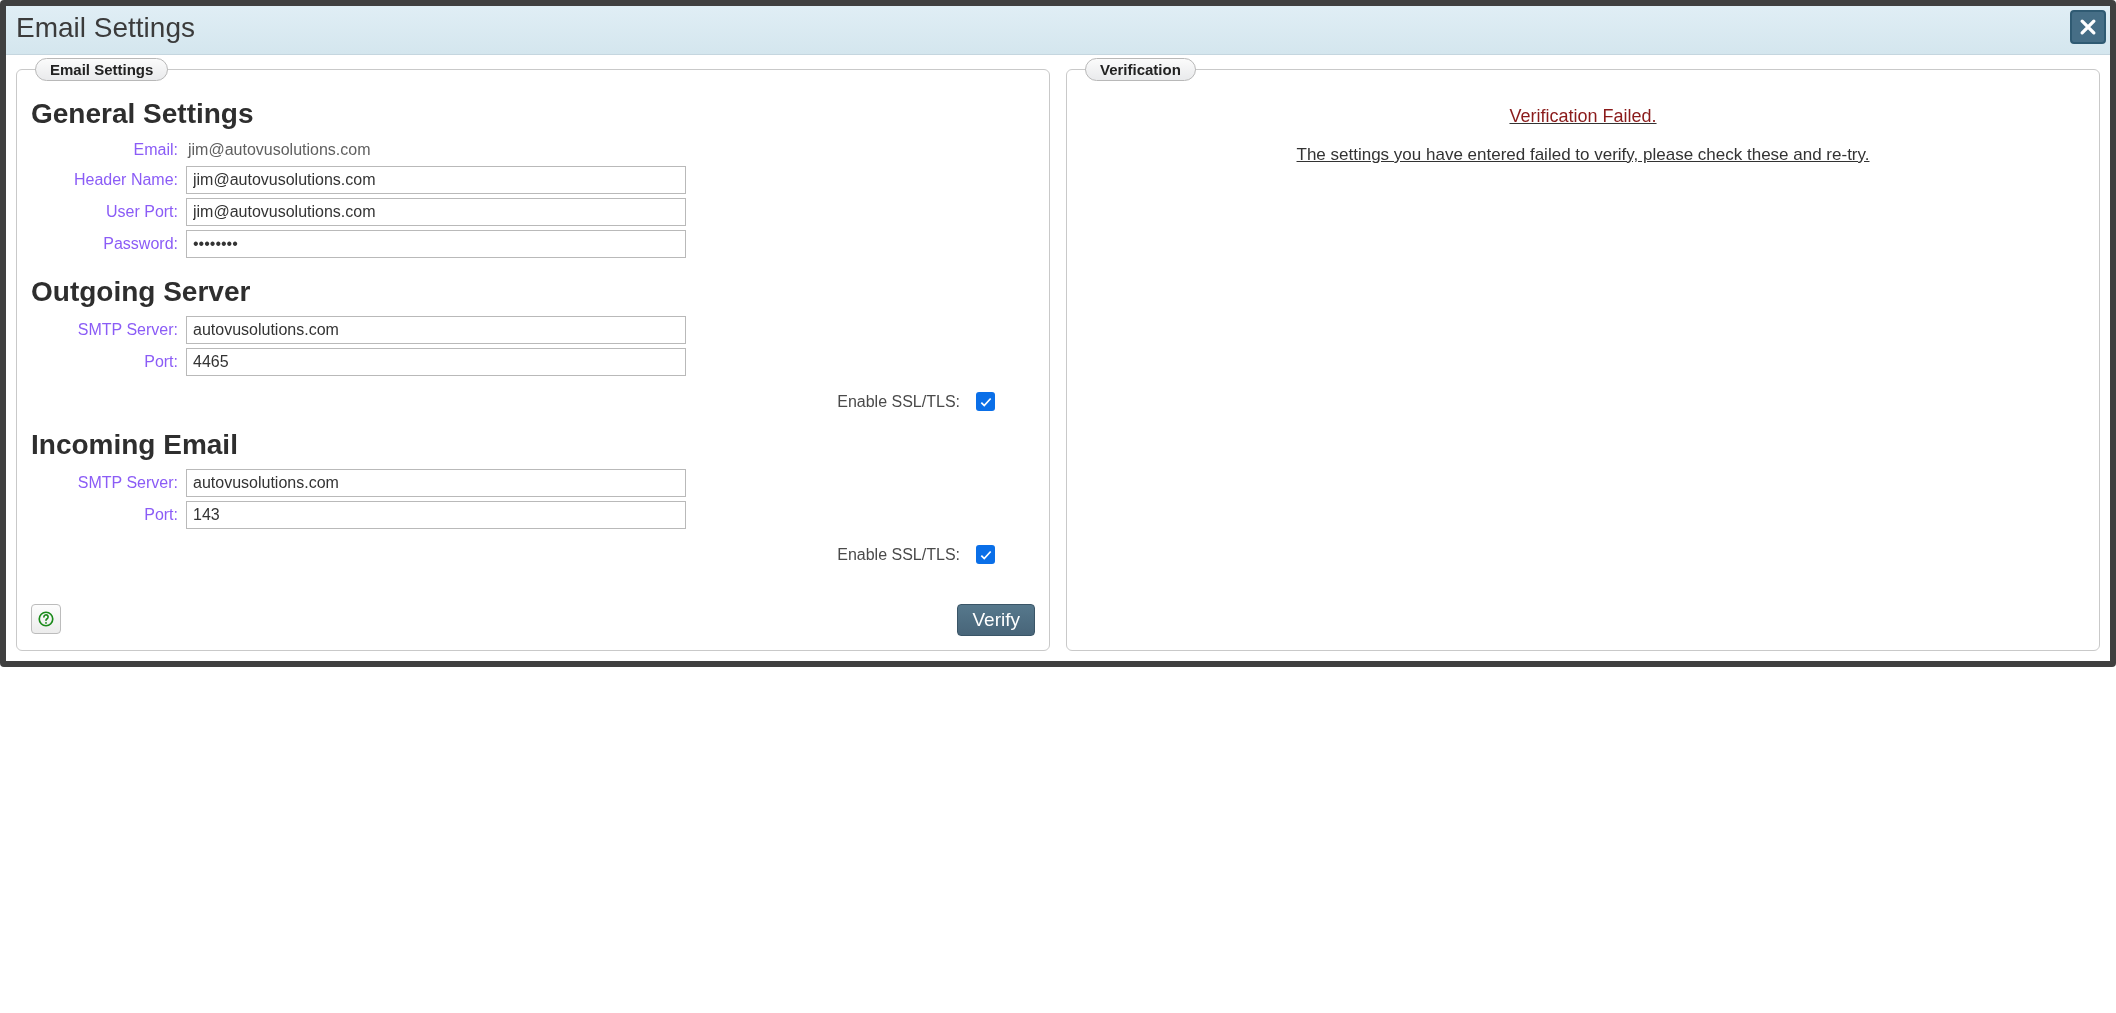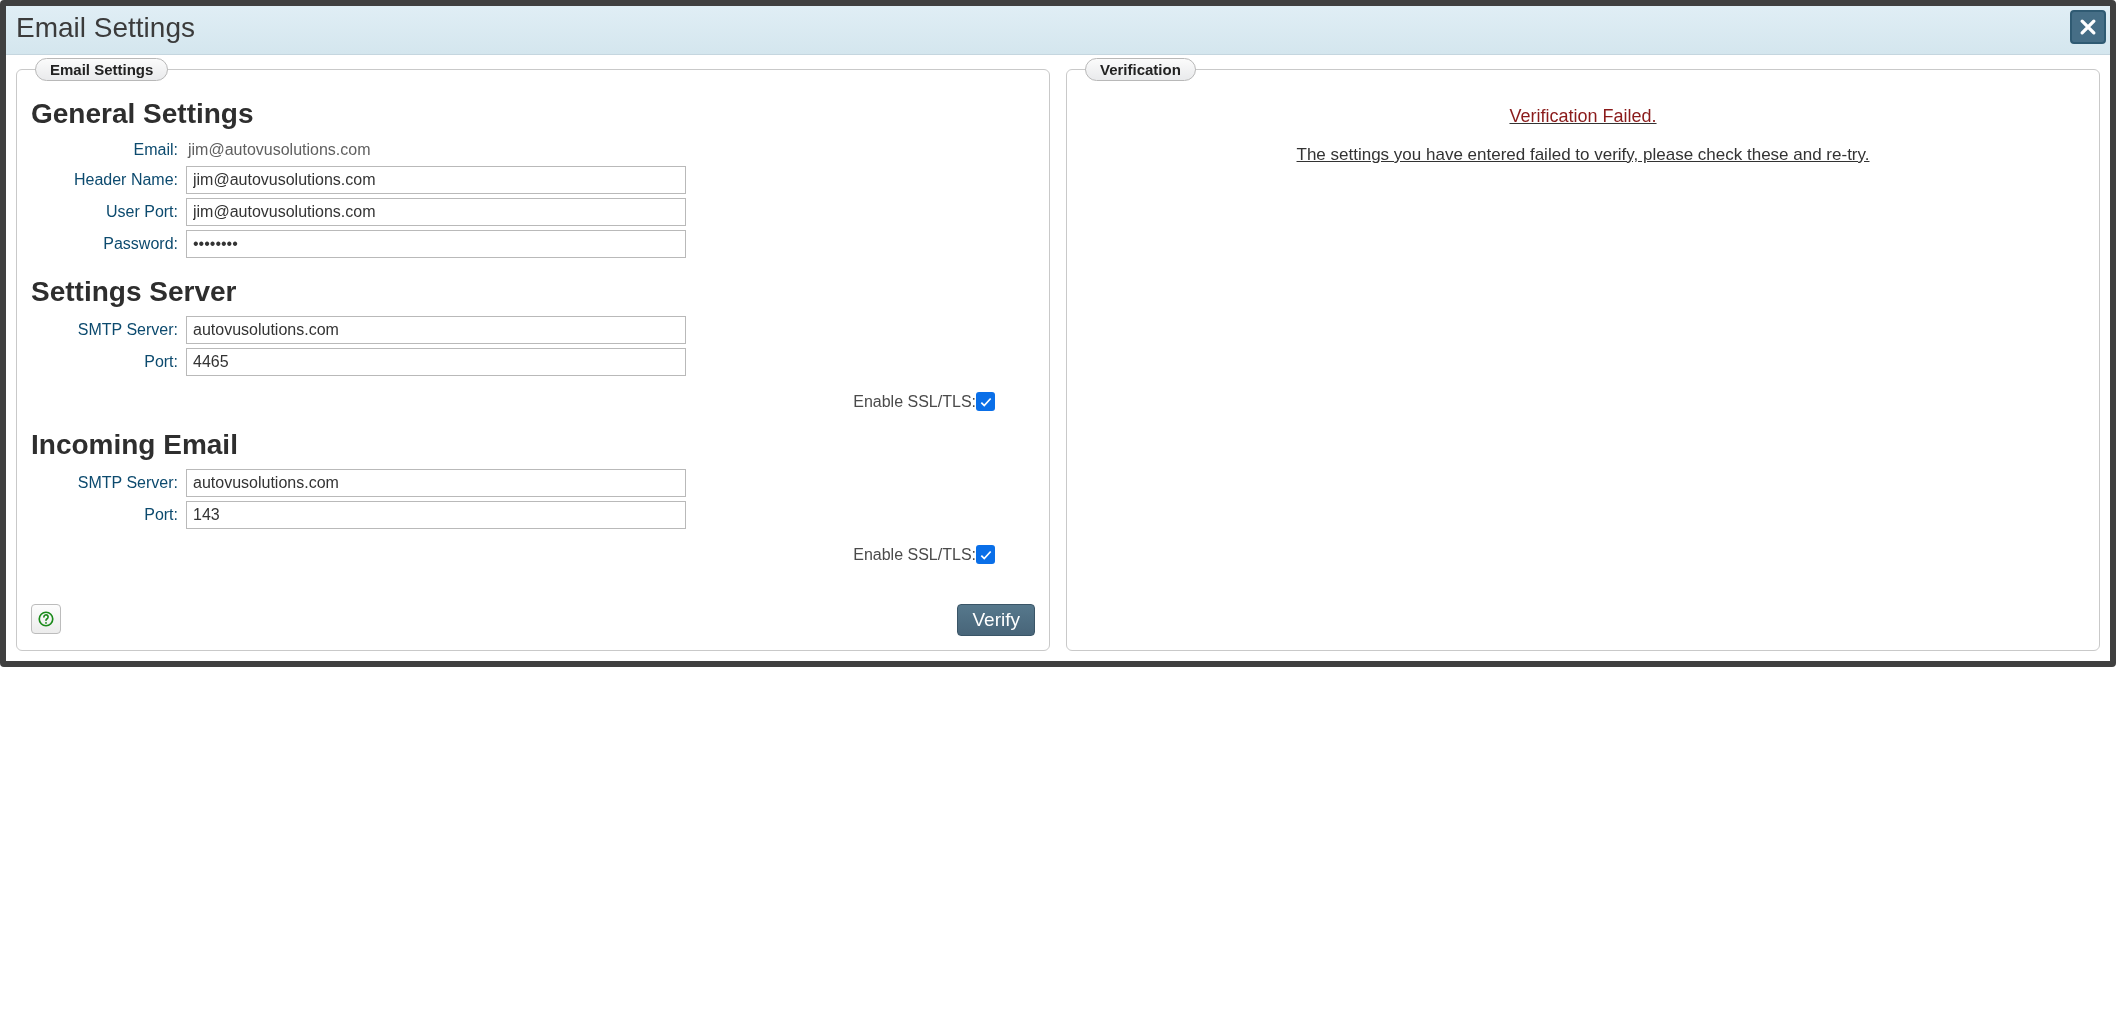--- a/index.html
+++ b/index.html
@@ -72,21 +72,21 @@
   h2.section.first { margin-top: 10px; }
   .row {
     display: flex;
     align-items: center;
     margin: 4px 0;
   }
   .row .label {
     width: 155px;
     text-align: right;
     padding-right: 8px;
-    color: #0c4a6e;
+    color: #8b5cf6;
     font-size: 16px;
   }
   .row .value-static {
     color: #606060;
     font-size: 16px;
     padding: 3px 2px;
   }
   .row input[type=text], .row input[type=password] {
     width: 500px;
     max-width: 500px;
@@ -95,21 +95,21 @@
     border: 1px solid #b9b9b9;
     background: #fff;
     color: #333;
     height: 28px;
   }
   .check-row {
     display: flex;
     justify-content: flex-end;
     align-items: center;
     margin: 16px 40px 8px 0;
-    gap: 0;
+    gap: 16px;
   }
   .check-row .label { color: #4a4a4a; font-size: 16px; }
   .chk {
     width: 19px; height: 19px;
     border-radius: 3px;
     background: #0a6fe8;
     display: inline-flex; align-items: center; justify-content: center;
     cursor: pointer;
   }
   .chk svg { width: 14px; height: 14px; stroke: #fff; stroke-width: 3; fill: none; }
@@ -182,21 +182,21 @@
       </div>
       <div class="row">
         <div class="label">User Port:</div>
         <input type="text" value="jim@autovusolutions.com" style="">
       </div>
       <div class="row">
         <div class="label">Password:</div>
         <input type="password" value="********" style="">
       </div>
 
-      <h2 class="section">Settings Server</h2>
+      <h2 class="section">Outgoing Server</h2>
       <div class="row">
         <div class="label">SMTP Server:</div>
         <input type="text" value="autovusolutions.com" style="">
       </div>
       <div class="row">
         <div class="label">Port:</div>
         <input type="text" value="4465" style="">
       </div>
       <div class="check-row">
         <span class="label">Enable SSL/TLS:</span>

